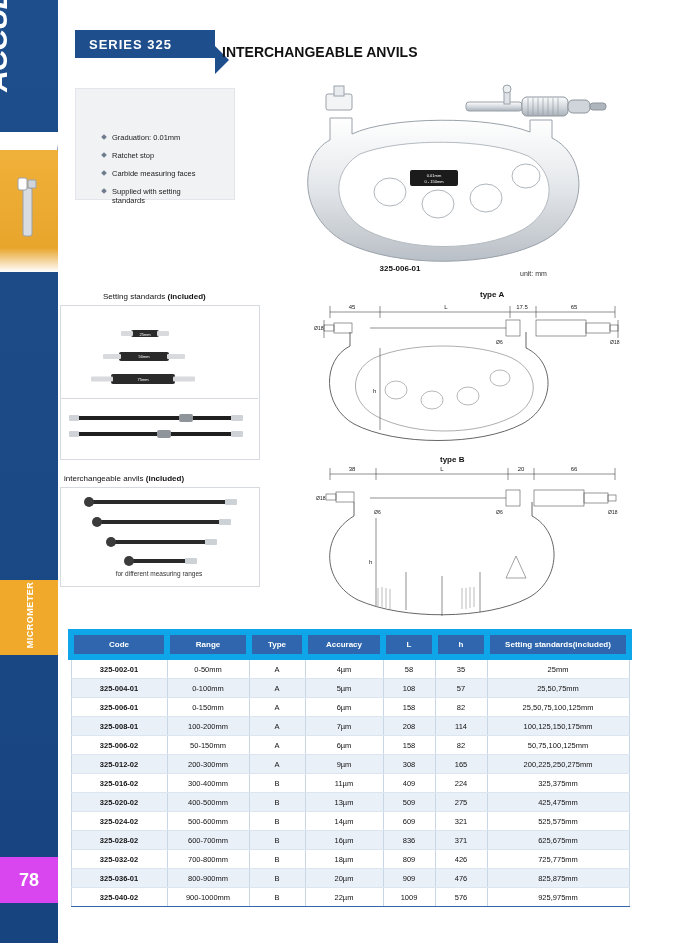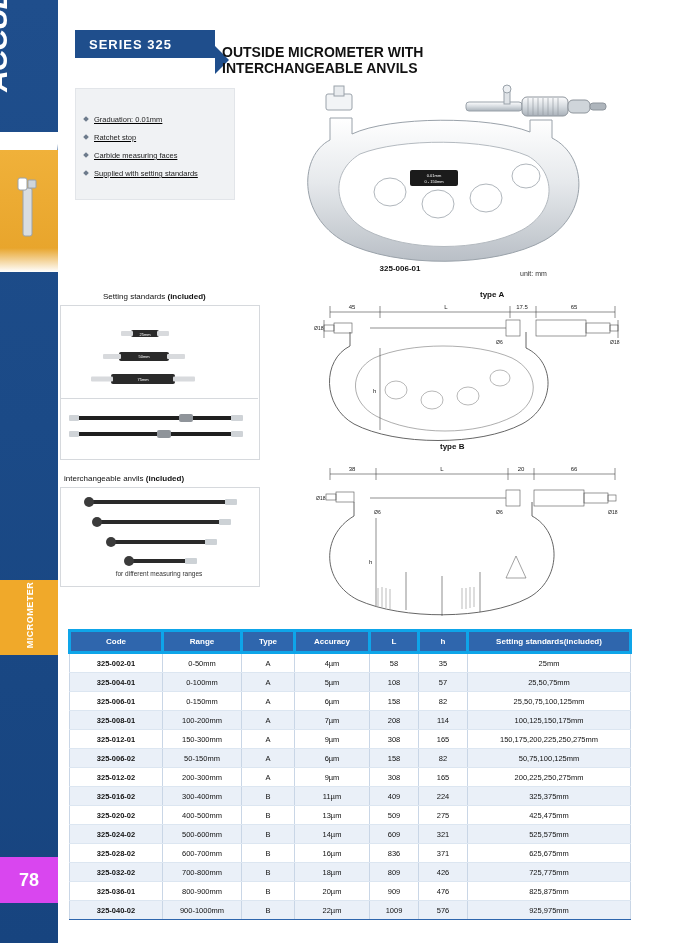--- a/index.html
+++ b/index.html
@@ -62,21 +62,21 @@
   }
   .head-title{
     position:absolute;left:222px;top:44px;width:330px;
     font-size:14px;font-weight:bold;line-height:16px;color:#111;
   }
   
   .feature-box{
     position:absolute;left:75px;top:88px;width:158px;height:110px;
     background:#f0f2f4;border:1px solid #e2e5e9;
   }
-  .feature-list{margin:0;padding:26px 6px 0 8px;list-style:none;text-decoration:underline;}
+  .feature-list{margin:18px;padding:26px 6px 0 8px;list-style:none;}
   .feature-list li{
     font-size:7.5px;color:#222;margin-bottom:9px;padding-left:10px;position:relative;
   }
   .feature-list li:before{
     content:"";position:absolute;left:0;top:2px;width:4px;height:4px;
     background:#6d7b8c;transform:rotate(45deg);
   }
   
   .hero{position:absolute;left:290px;top:80px;width:330px;height:190px;}
   .cap-center{
@@ -111,21 +111,21 @@
   
   .type-label{
     position:absolute;font-size:8px;font-weight:bold;color:#111;
   }
   .dwg{position:absolute;}
   
   .table-wrap{position:absolute;left:68px;top:629px;width:564px;}
   table{border-collapse:collapse;width:100%;font-size:7.5px;}
   thead th{
     background:#2f66ad;color:#fff;font-size:8px;font-weight:bold;
-    height:17px;border:3px solid #0ea5e9;text-align:center;
+    height:17px;border:6px solid #0ea5e9;text-align:center;
   }
   tbody td{
     height:16px;text-align:center;border-left:1px solid #c9d6e6;border-right:1px solid #c9d6e6;
     border-bottom:1px solid #dce6f1;color:#111;
   }
   tbody tr:nth-child(odd){background:#ffffff;}
   tbody tr:nth-child(even){background:#eaf0f8;}
   tbody td.code{font-weight:bold;text-align:center;}
   .table-wrap table{border:1px solid #2f66ad;}
   tbody tr:last-child td{border-bottom:1px solid #2f66ad;}
@@ -145,21 +145,20 @@
   </svg>
 </div>
 <div class="side-tab">
   <span>MICROMETER</span>
 </div>
 <div class="page-num-box">78</div>
 
 <div class="series-badge">SERIES 325</div>
 <div class="series-arrow"></div>
 <div class="head-title">
-  <div>OUTSIDE MICROMETER WITH</div>
   <div>INTERCHANGEABLE ANVILS</div>
 </div>
 
 <div class="feature-box">
   <ul class="feature-list">
     <li>Graduation: 0.01mm</li>
     <li>Ratchet stop</li>
     <li>Carbide measuring faces</li>
     <li>Supplied with setting standards</li>
   </ul>
@@ -325,21 +324,21 @@
       <text x="212" y="11" text-anchor="middle">17.5</text>
       <text x="264" y="11" text-anchor="middle">65</text>
       <text x="63" y="95">h</text>
       <text x="4" y="32" font-size="5">Ø18</text>
       <text x="186" y="46" font-size="5">Ø6</text>
       <text x="300" y="46" font-size="5">Ø18</text>
     </g>
   </svg>
 </div>
 
-<div class="type-label" style="left:440px;top:442px;">type B</div>
+<div class="type-label" style="left:440px;top:455px;">type B</div>
 <div class="dwg" style="left:310px;top:460px;">
   <svg width="320" height="160" viewBox="0 0 320 160">
     <g stroke="#444" stroke-width="0.6" fill="none">
       <line x1="20" y1="14" x2="305" y2="14"></line>
       <line x1="20" y1="8" x2="20" y2="20"></line>
       <line x1="66" y1="8" x2="66" y2="20"></line>
       <line x1="198" y1="8" x2="198" y2="20"></line>
       <line x1="224" y1="8" x2="224" y2="20"></line>
       <line x1="305" y1="8" x2="305" y2="20"></line>
 
@@ -429,29 +428,20 @@
         <tr>
           <td class="code">325-008-01</td>
           <td>100-200mm</td>
           <td>A</td>
           <td>7µm</td>
           <td>208</td>
           <td>114</td>
           <td>100,125,150,175mm</td>
         </tr>
         <tr>
-          <td class="code">325-012-01</td>
-          <td>150-300mm</td>
-          <td>A</td>
-          <td>9µm</td>
-          <td>308</td>
-          <td>165</td>
-          <td>150,175,200,225,250,275mm</td>
-        </tr>
-        <tr>
           <td class="code">325-006-02</td>
           <td>50-150mm</td>
           <td>A</td>
           <td>6µm</td>
           <td>158</td>
           <td>82</td>
           <td>50,75,100,125mm</td>
         </tr>
         <tr>
           <td class="code">325-012-02</td>

